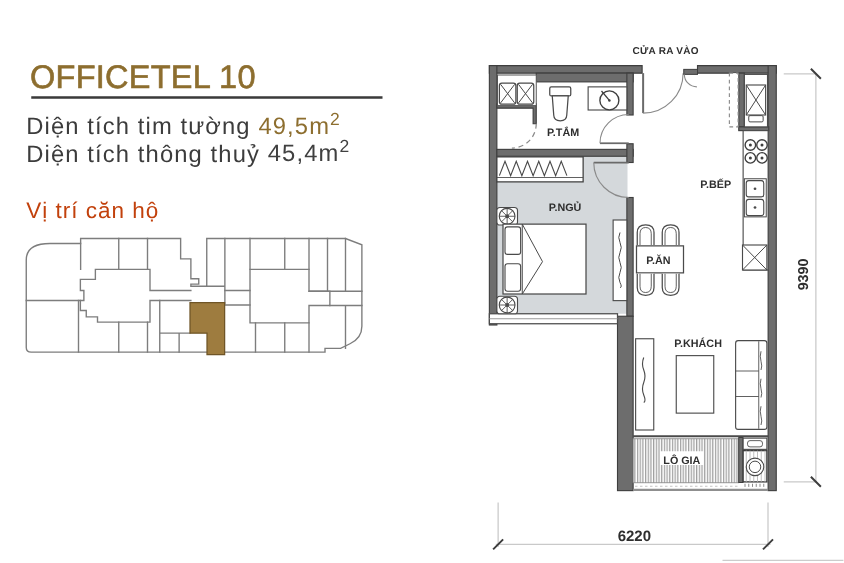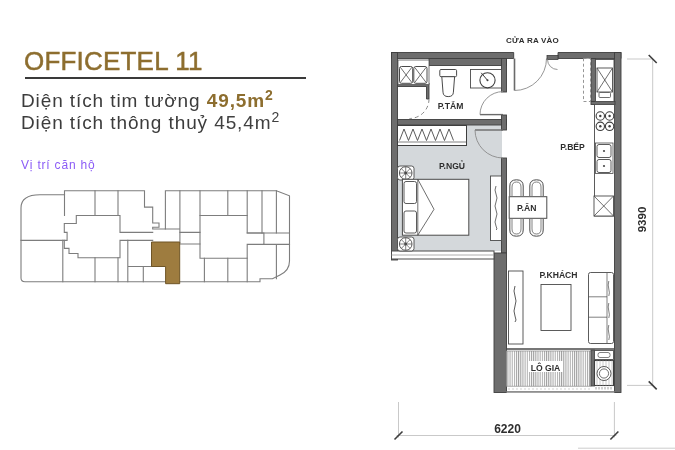--- a/index.html
+++ b/index.html
@@ -2,29 +2,29 @@
 <html><head>
 <meta charset="utf-8">
 <style>
   html,body{margin:0;padding:0;background:#ffffff;width:675px;height:450px;overflow:hidden;}
   body{font-family:"Liberation Sans", sans-serif;position:relative;}
   .abs{position:absolute;}
 </style>
 </head>
 <body>
 
-<div class="abs" style="left:24px;top:46px;font-size:26px;color:#8d6e2f;letter-spacing:0.2px;-webkit-text-stroke:0.5px #8d6e2f;">OFFICETEL 11</div>
+<div class="abs" style="left:24px;top:46px;font-size:26px;color:#8d6e2f;letter-spacing:0.2px;-webkit-text-stroke:0.5px #8d6e2f;">OFFICETEL 10</div>
 
 <div class="abs" style="left:25px;top:77px;width:281px;height:2px;background:#3a3a3a;"></div>
 
-<div class="abs" style="left:21px;top:87px;font-size:19px;letter-spacing:0.9px;color:#3c3c3c;">Diện tích tim tường <span style="color:#8d6e2f;font-weight:bold;">49,5m<sup style="font-size:14px;">2</sup></span></div>
+<div class="abs" style="left:21px;top:87px;font-size:19px;letter-spacing:0.9px;color:#3c3c3c;">Diện tích tim tường <span style="color:#8d6e2f;">49,5m<sup style="font-size:14px;">2</sup></span></div>
 
 <div class="abs" style="left:21px;top:109px;font-size:19px;letter-spacing:0.9px;color:#3c3c3c;">Diện tích thông thuỷ <span style="color:#404040;">45,4m<sup style="font-size:14px;">2</sup></span></div>
 
-<div class="abs" style="left:21px;top:158px;font-size:12px;letter-spacing:0.8px;color:#8b5cf6;">Vị trí căn hộ</div>
+<div class="abs" style="left:21px;top:158px;font-size:18px;letter-spacing:0.8px;color:#c2410c;">Vị trí căn hộ</div>
 
 <svg class="abs" style="left:0;top:0;" width="675" height="450" viewBox="0 0 675 450" fill="none" stroke-linecap="square">
 <g stroke="#7d7d7d" stroke-width="1.1" fill="none">
 
   <path d="M40,194.8 L64.5,194.8 L64.5,190.8 L144.5,190.8 L144.5,207.1 L152.7,207.1 L152.7,223 L159,223 L159,227.3 L152.7,227.3 L152.7,229 L165.4,229 L165.4,190.8 L276.4,190.8 L289.5,195.8 L289.5,261 Q289.5,270.5 280,275 L272.5,278.7 L260,278.7 L260,281.7 L25,281.7 Q21,281.7 21,278 L21,208 Q21,194.8 40,194.8 Z"></path>
 
   <path d="M21,240.4 L64.3,240.4"></path>
 
   <path d="M64.5,194.8 L64.5,215.5 M95,190.8 L95,215.5 M118,190.8 L118,215.5"></path>
 

